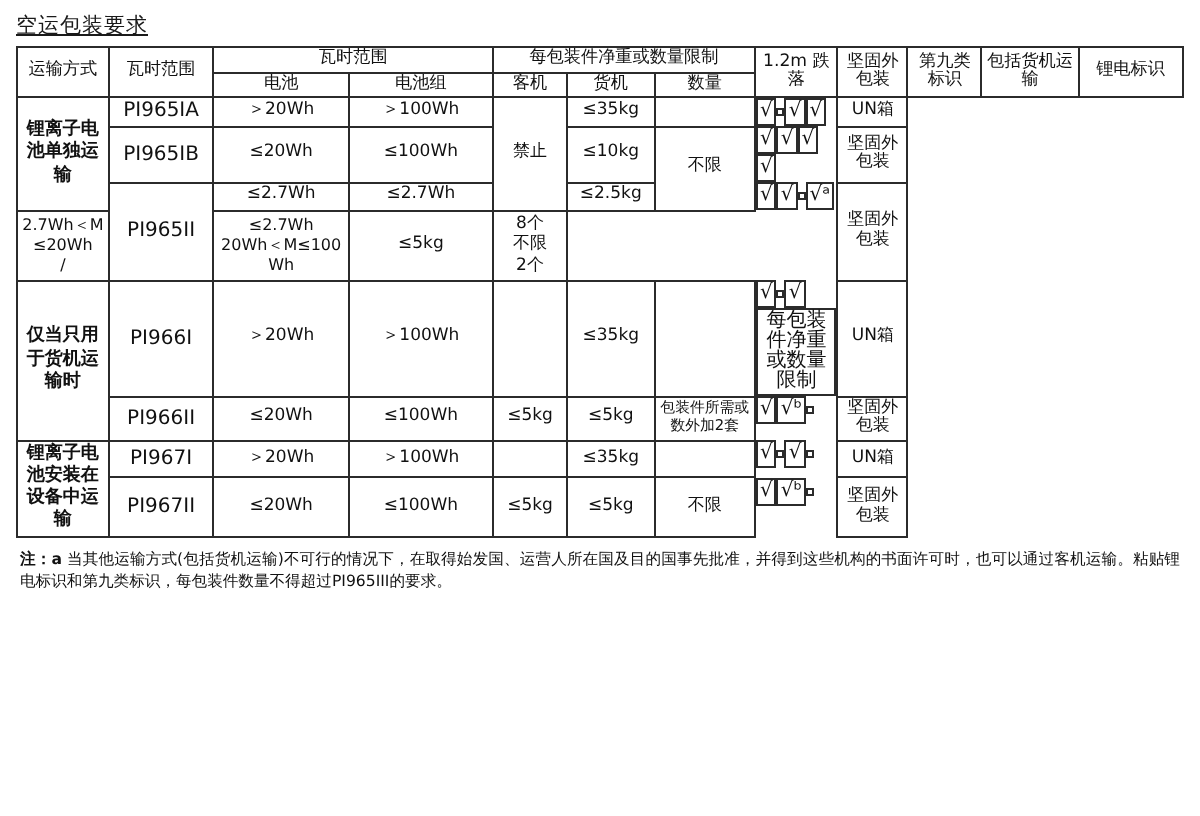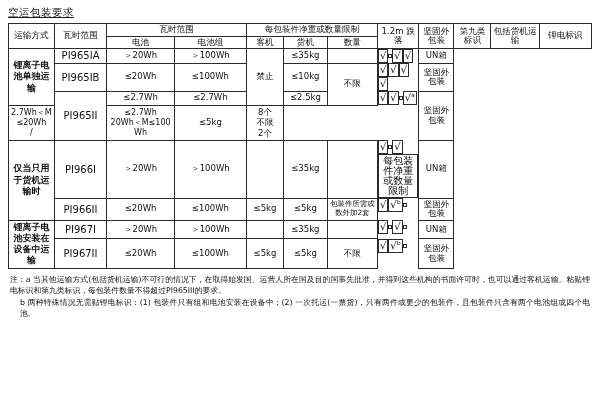--- a/index.html
+++ b/index.html
@@ -78,21 +78,21 @@
   }
   .notes {
     margin-top: 5px;
     font-size: 7.8px;
     line-height: 1.42;
     color: #111;
     text-align: justify;
     padding: 0 2px;
   }
   .notes .lbl {
-    font-weight: normal;
+    font-weight: bold;
   }
   .notes p {
     margin: 0 0 1px 0;
     text-indent: 0;
   }
   .notes p.indent {
     padding-left: 10px;
   }
 </style>
 </head>
@@ -252,19 +252,15 @@
         <td>坚固外包装</td>
       </tr>
     </tbody>
   </table>
 
   <div class="notes">
     <p>
       <span class="lbl">注：a</span>
       <span>当其他运输方式(包括货机运输)不可行的情况下，在取得始发国、运营人所在国及目的国事先批准，并得到这些机构的书面许可时，也可以通过客机运输。粘贴锂电标识和第九类标识，每包装件数量不得超过PI965III的要求。</span>
     </p>
-    <p class="indent">
-      <span class="lbl">b</span>
-      <span>两种特殊情况无需贴锂电标识：(1) 包装件只有组和电池安装在设备中；(2) 一次托运(一票货)，只有两件或更少的包装件，且包装件只含有两个电池组或四个电池。</span>
-    </p>
   </div>
 
 </div>
 
 </body></html>

